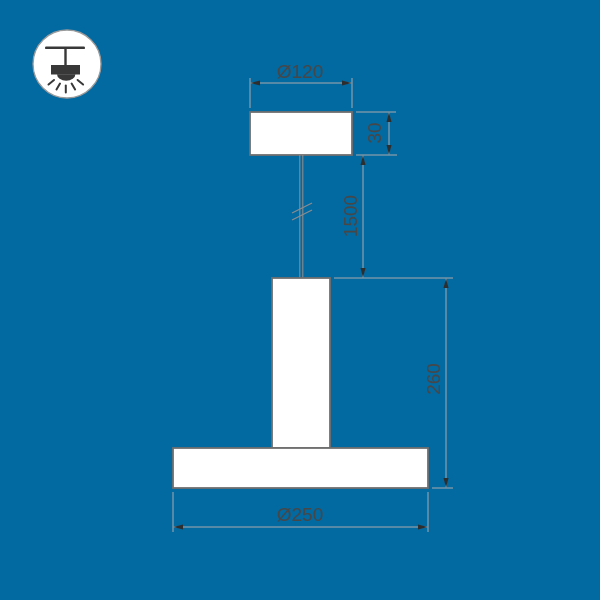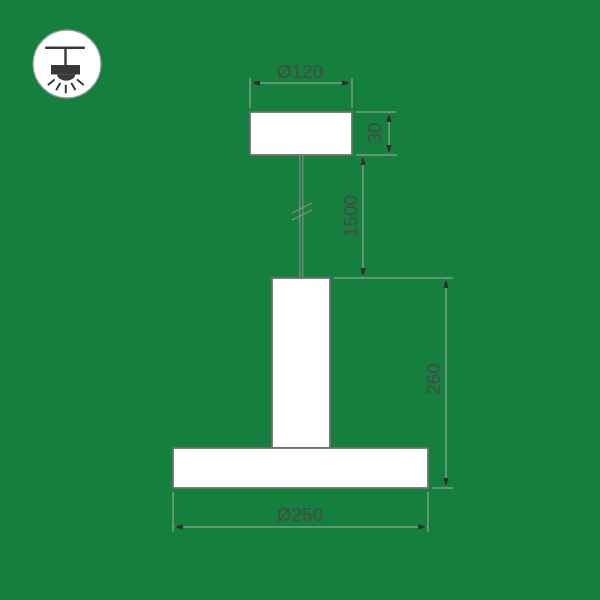--- a/index.html
+++ b/index.html
@@ -1,19 +1,19 @@
 <!DOCTYPE html>
 <html><head>
 <meta charset="utf-8">
 <style>
   html,body{margin:0;padding:0;background:#ffffff;}
   .canvas{
     position:relative;
     width:600px;height:600px;
-    background:#15803d;
+    background:#0369a1;
     font-family:"Liberation Sans", sans-serif;
     overflow:hidden;
   }
   svg{display:block;}
   .outline{fill:#ffffff;stroke:#6f6f6f;stroke-width:1.8;}
   .cable{stroke:#8d8d8d;stroke-width:1.1;fill:none;}
   .dimline{stroke:#ababab;stroke-width:1;fill:none;}
   .arrow{fill:#2e2e2e;stroke:none;}
   .dimtext{font-family:"Liberation Sans", sans-serif;font-size:19px;fill:#474747;}
   .icon-ring{fill:#ffffff;stroke:#9b9b9b;stroke-width:1.3;}

